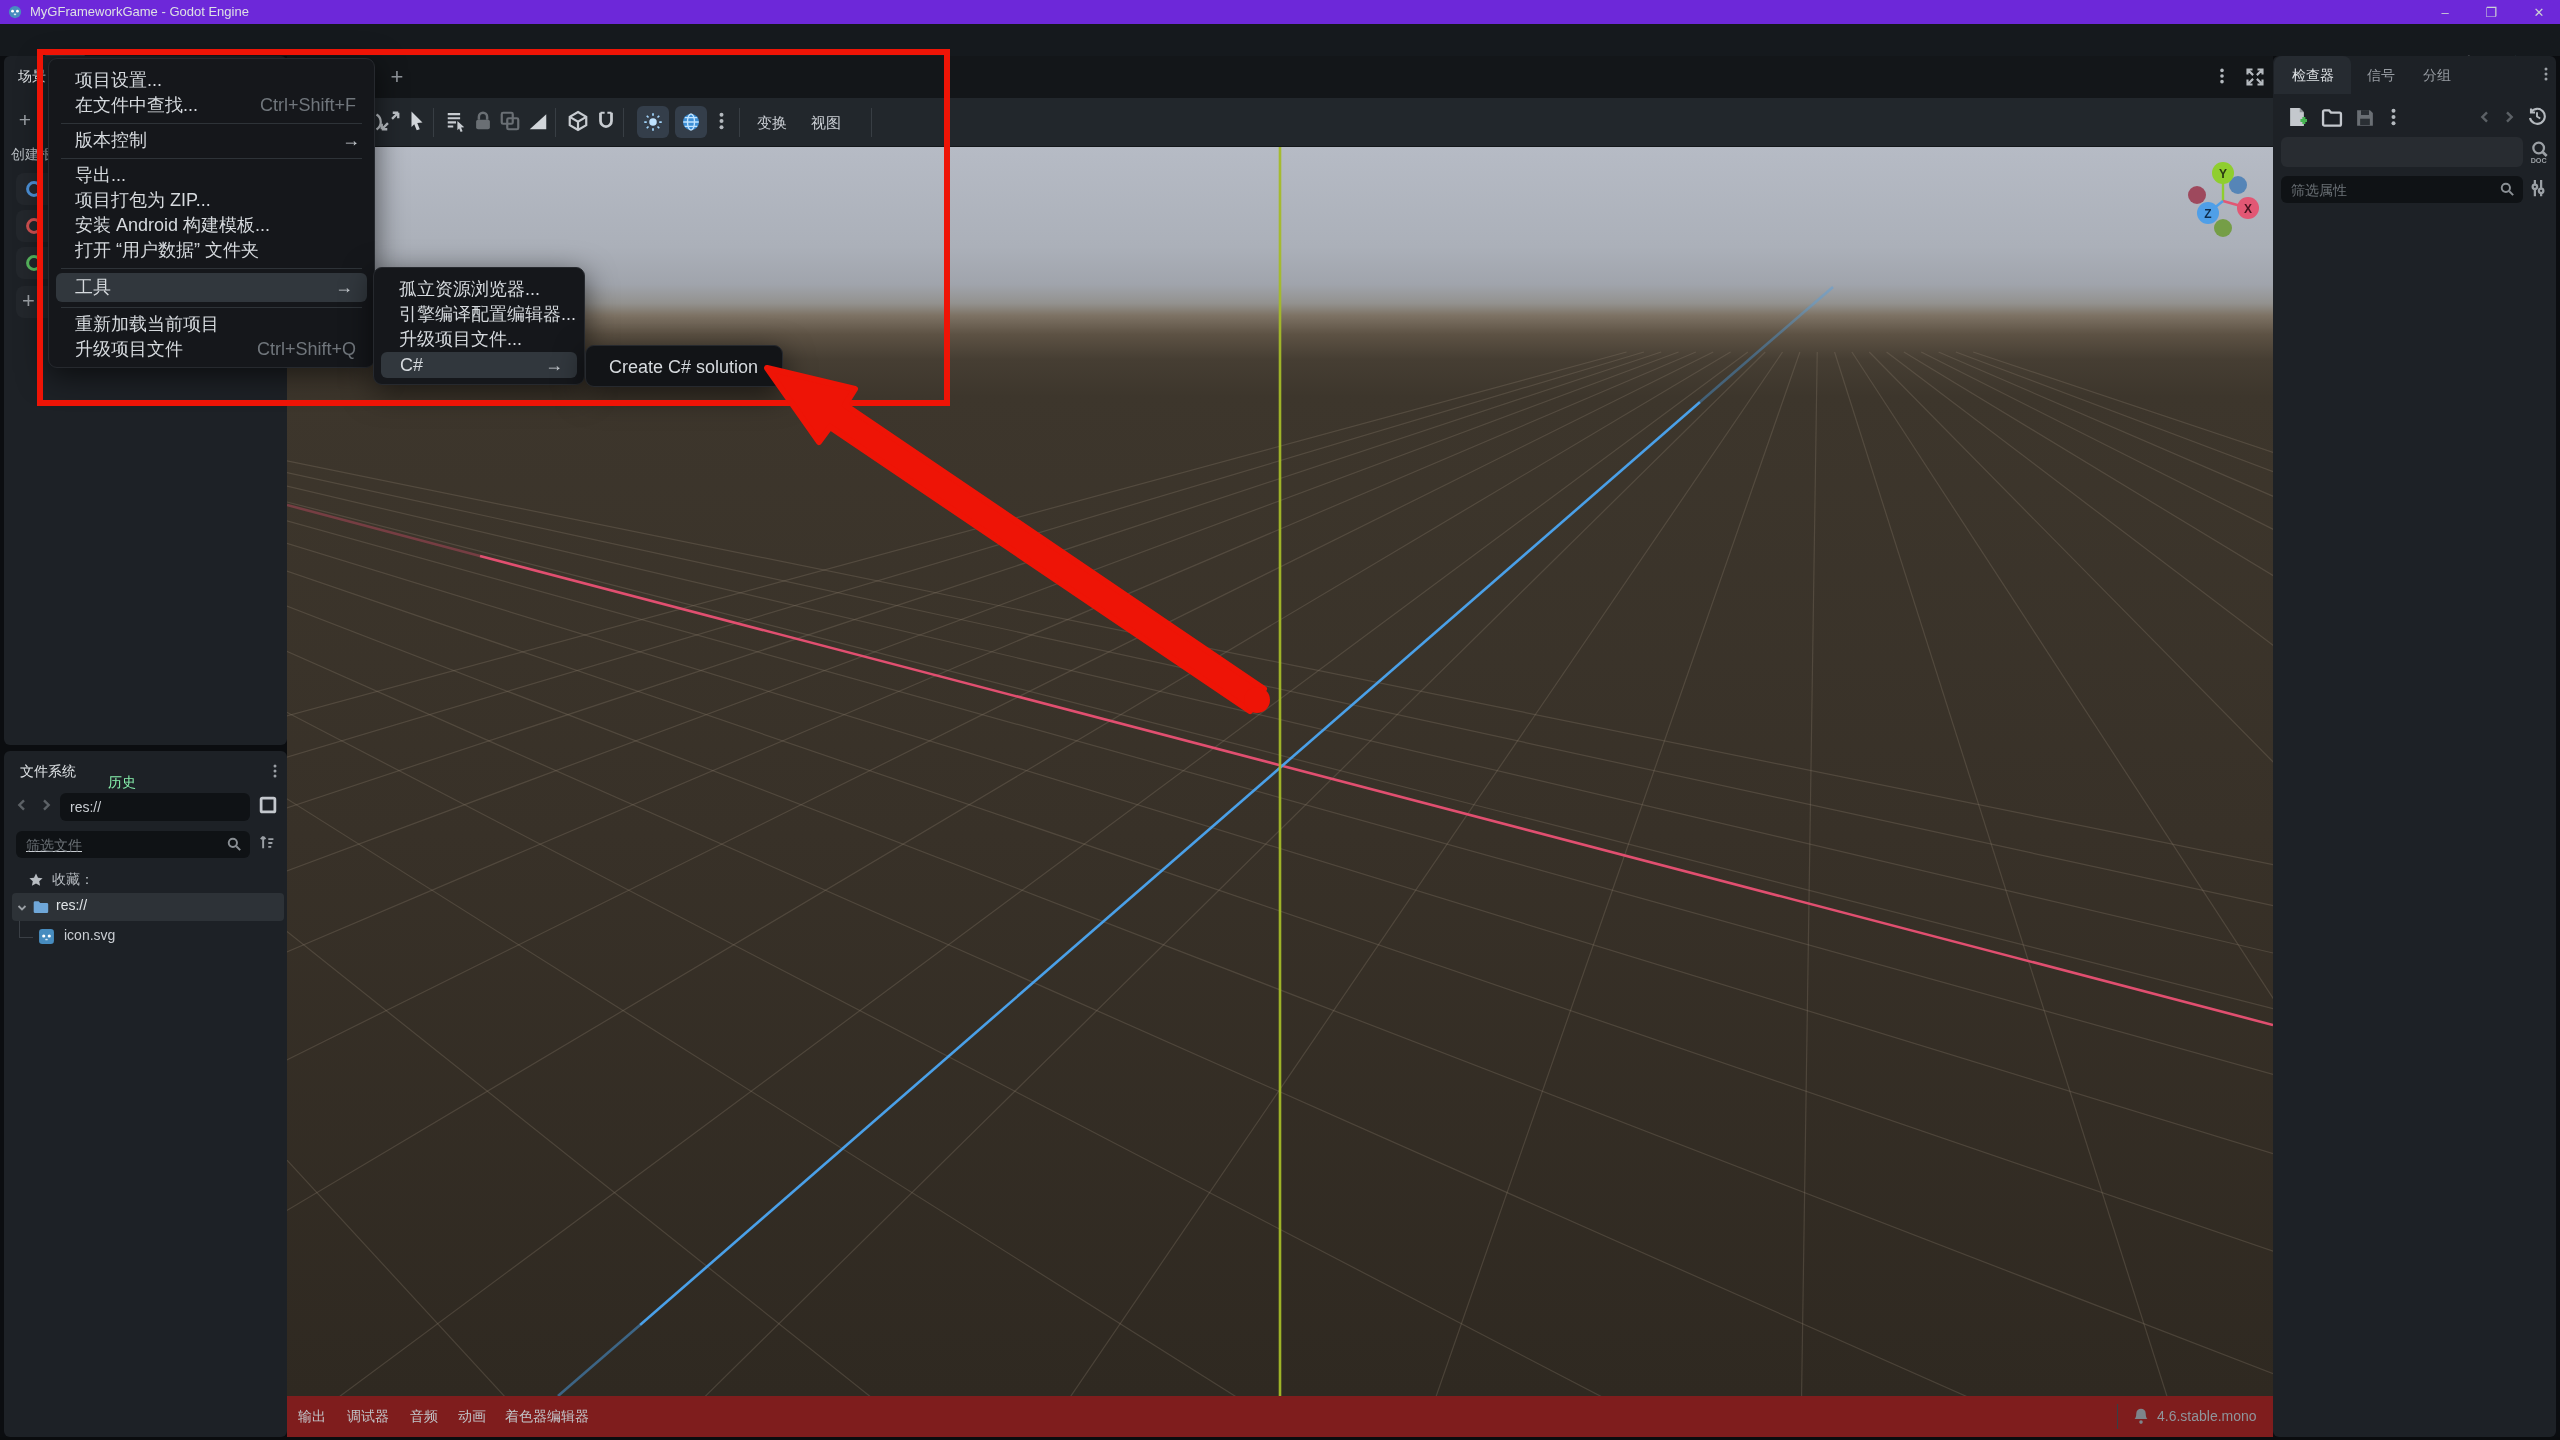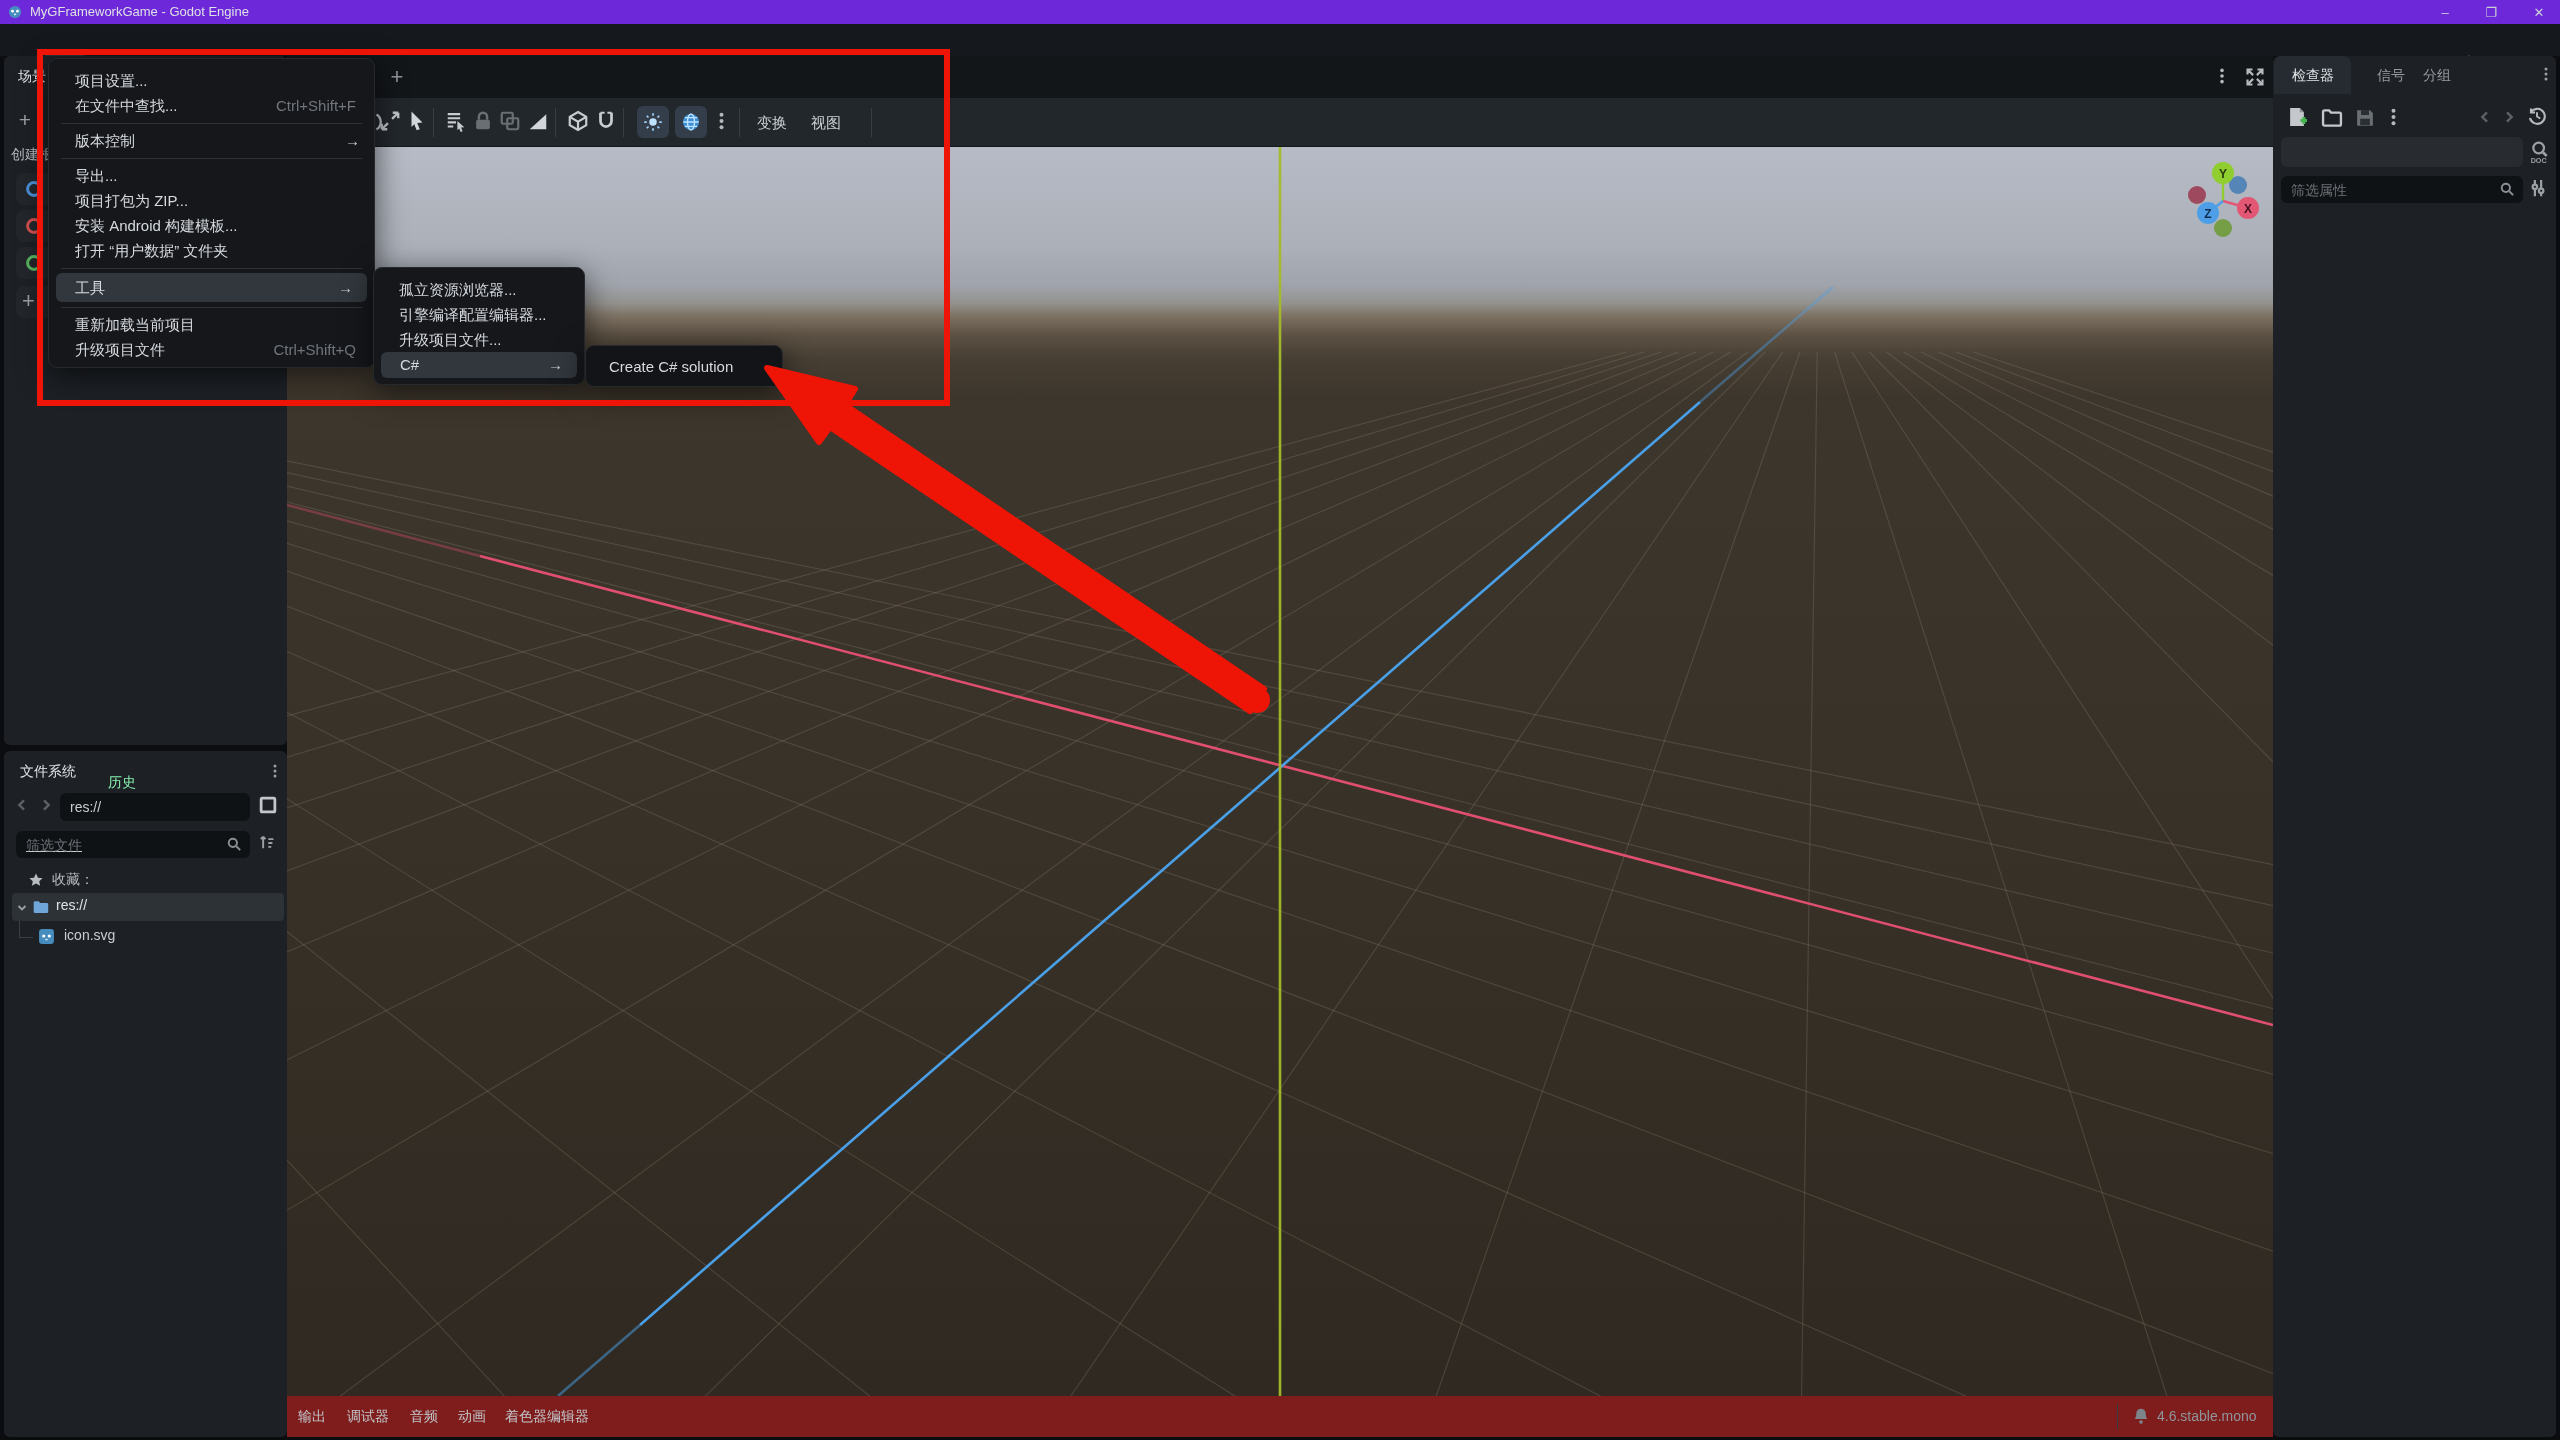--- a/index.html
+++ b/index.html
@@ -19,21 +19,21 @@
 .menu-item{position:absolute;top:27px;height:26px;line-height:26px;text-align:center;font-size:14px;color:#c6cbd0;border-radius:6px}
 .menu-item.active{background:#2d3237;color:#e4e7ea}
 .ws{position:absolute;top:24px;height:32px;display:flex;align-items:center;gap:7px;font-size:15px;color:#c3c8cd;font-weight:bold}
 .playbar-ic{position:absolute;top:24px;height:32px;display:flex;align-items:center}
 
 .dock-tab-label{font-size:14px}
 .field{background:#0f1215;border:none;border-radius:6px;color:#c9cdd2;font-size:14px;outline:none}
 .field::placeholder{color:#6b7176}
 
 .popup{position:absolute;background:#15171b;border:1px solid #26292e;border-radius:9px;box-shadow:0 8px 30px rgba(0,0,0,.6);z-index:30}
-.pitem{position:absolute;left:0;right:0;height:25px;line-height:25px;font-size:15px;color:#d6dade;padding-left:26px;white-space:nowrap}
+.pitem{position:absolute;left:0;right:0;height:25px;line-height:25px;font-size:18px;color:#d6dade;padding-left:26px;white-space:nowrap}
 .pitem .shortcut{position:absolute;right:18px;color:#70767c}
 .pitem .sub-arrow{position:absolute;right:14px;color:#c9ced3}
 .psep{position:absolute;left:12px;right:12px;height:1px;background:#2e3338}
 .phl{background:#31373d;border-radius:6px;left:7px!important;right:7px!important;padding-left:19px}
 
 #viewport{left:287px;top:147px;width:1986px;height:1249px;background:linear-gradient(180deg,#b6bbc5 0%,#abb0b9 8%,#a0a4ac 11%,#93928f 12.5%,#7d7264 13.5%,#5d5244 15%,#463e33 17%,#3d362c 20%,#383128 55%,#2f2921 100%)}
 #toolbar3d{left:287px;top:98px;width:1986px;height:49px;background:#22272c;border-bottom:1px solid #14171a}
 .tbtxt{position:absolute;top:11px;height:27px;line-height:27px;font-size:15px;color:#ccd0d5}
 .tsep{position:absolute;top:10px;width:1px;height:29px;background:#383e44}
 .tglbtn{position:absolute;top:8px;width:32px;height:32px;background:#343e4a;border-radius:6px;display:flex;align-items:center;justify-content:center}
@@ -466,21 +466,21 @@
           <circle cx="7" cy="13.4" r="1.6" fill="#7d848a"></circle>
         </svg>
       </div>
     <div class="bbitem" style="left:1870px;color:#8f959b">4.6.stable.mono</div>
   </div>
 
   <div class="abs panel" style="left:2273px;top:56px;width:283px;height:1381px">
     <div class="abs" style="left:1px;top:0;width:77px;height:38px;background:#262b31;border-radius:8px 8px 0 0">
       <span class="abs dock-tab-label" style="left:18px;top:11px;color:#dfe3e6">检查器</span>
     </div>
-    <div class="abs dock-tab-label" style="left:104px;top:11px;color:#969ba1">信号</div>
+    <div class="abs dock-tab-label" style="left:94px;top:11px;color:#969ba1">信号</div>
     <div class="abs dock-tab-label" style="left:150px;top:11px;color:#969ba1">分组</div>
     <div class="ic abs" style="left:266px;top:10px">
         <svg width="14" height="16" viewBox="0 0 8 16" fill="#9ba0a5">
           <circle cx="4" cy="3" r="1.5"></circle>
           <circle cx="4" cy="8" r="1.5"></circle>
           <circle cx="4" cy="13" r="1.5"></circle>
         </svg>
       </div>
 
     <div class="ic abs" style="left:14px;top:50px">

